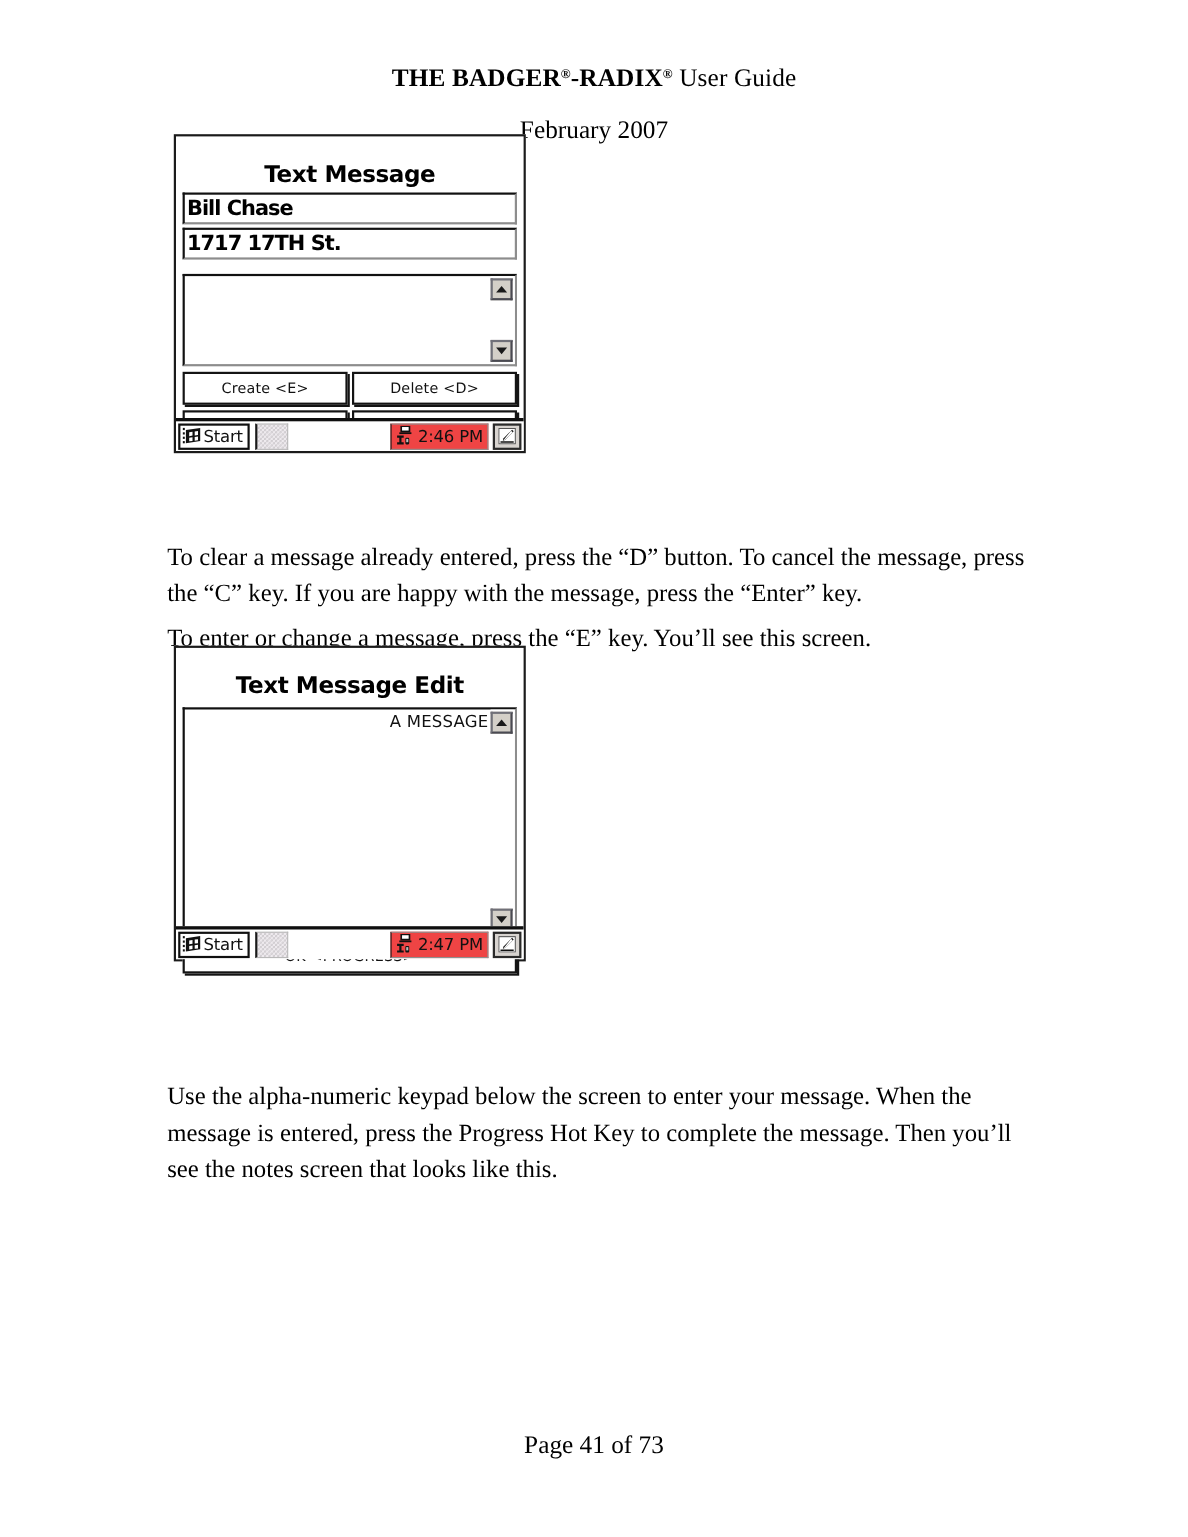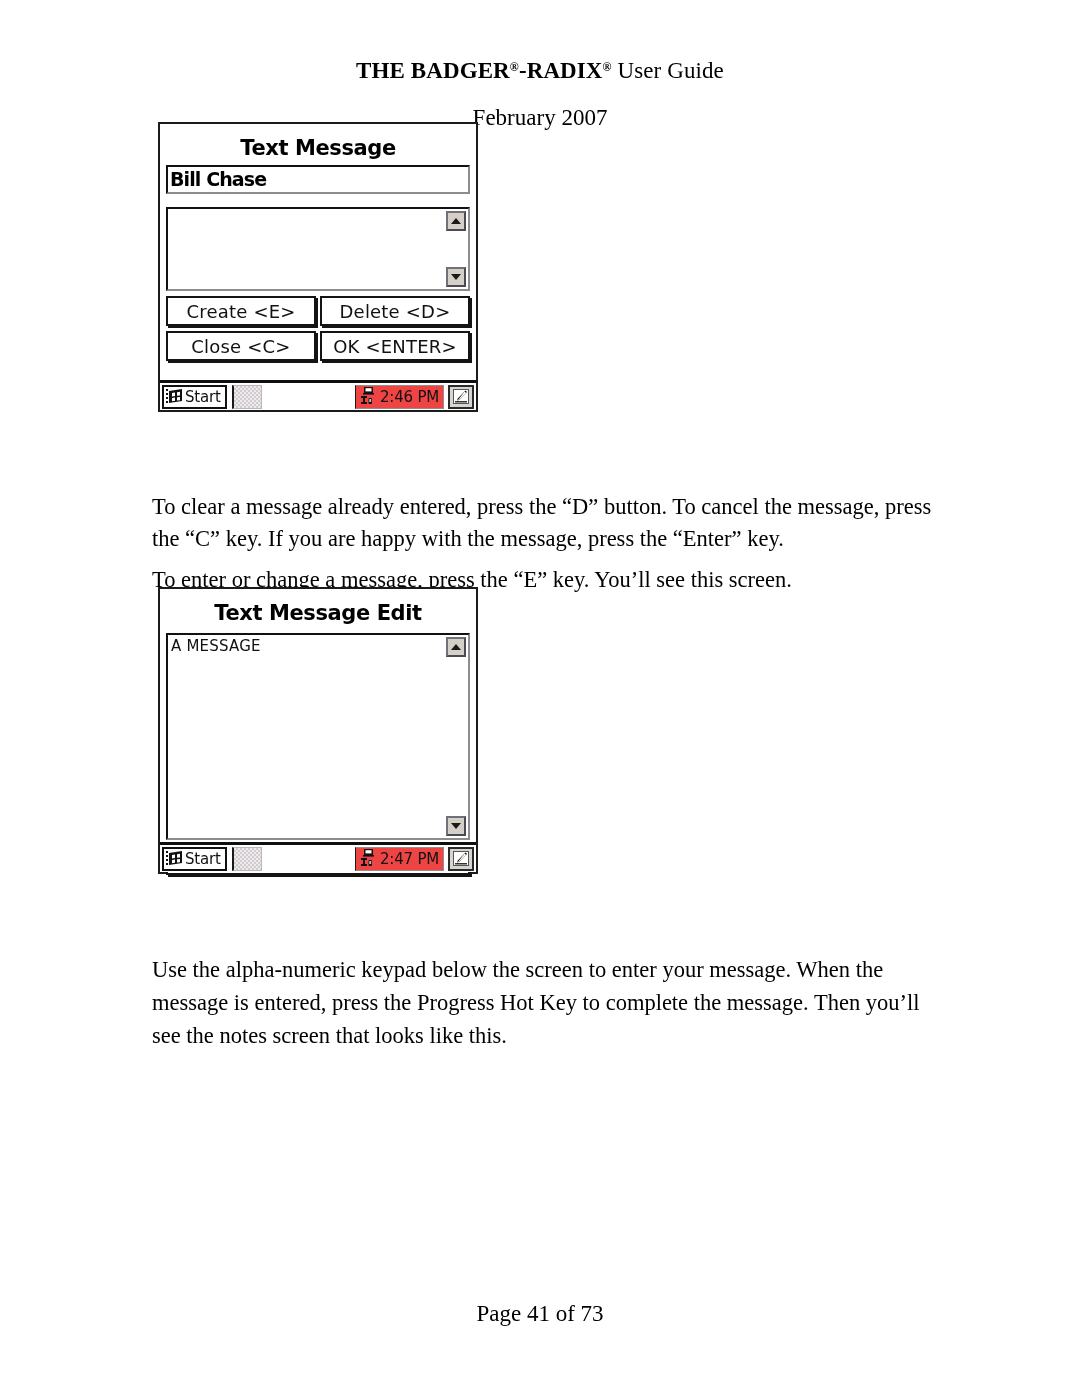--- a/index.html
+++ b/index.html
@@ -44,21 +44,21 @@
   .para {
     position: absolute;
     left: 152px;
     width: 790px;
     font-size: 22.5px;
     line-height: 1.46;
     text-align: left;
   }
   #para-1 { top: 468px; }
   #para-2 { top: 541px; }
-  #para-3 { top: 931px; margin-top: 23px; }
+  #para-3 { top: 958px; margin-top: 23px; }
 
   
   .page-footer {
     position: absolute;
     top: 1301px;
     left: 0;
     width: 1080px;
     text-align: center;
     font-size: 23px;
   }
@@ -72,27 +72,28 @@
     font-family: "DejaVu Sans", sans-serif;
   }
   #device-1 { left: 158px; top: 122px; width: 320px; height: 290px; }
   #device-2 { left: 158px; top: 587px; width: 320px; height: 287px; }
 
   .dev-title {
     text-align: center;
     font-weight: bold;
     font-size: 21px;
     letter-spacing: -0.4px;
-    padding: 12px 0 5px 0;
+    padding: 22px 0 5px 0;
     color: #000;
     font-family: "DejaVu Sans", sans-serif;
   }
 
   .dev-body {
     padding: 0 6px;
+    text-align: right;
   }
 
   
   .field {
     box-sizing: border-box;
     border: 2px solid #111111;
     border-right-color: #8d8d8d;
     border-bottom-color: #8d8d8d;
     background: #ffffff;
     height: 29px;
@@ -175,21 +176,21 @@
     box-sizing: border-box;
     flex: 1 1 0;
     height: 30px;
     background: #ffffff;
     border: 2px solid #141414;
     box-shadow: 2px 2px 0 0 #141414;
     display: flex;
     align-items: center;
     justify-content: center;
     font-family: "DejaVu Sans", sans-serif;
-    font-size: 18px;
+    font-size: 13px;
     letter-spacing: 0.2px;
     color: #111;
     white-space: nowrap;
   }
   .btn-wide { width: 100%; }
 
   
   .taskbar {
     position: absolute;
     left: 0;
@@ -278,20 +279,23 @@
 <div class="device" id="device-1">
 
   <div class="dev-title">Text Message</div>
 
   <div class="dev-body">
 
     <div class="field">
       <span class="field-text">Bill Chase</span>
     </div>
 
+    <div class="field">
+      <span class="field-text">1717 17TH St.</span>
+    </div>
 
     <div class="memo" id="memo-1">
       <div class="memo-text"></div>
       <div class="scrollbar">
         <div class="sb-btn">
           <span class="tri tri-up"></span>
         </div>
         <div class="sb-btn">
           <span class="tri tri-down"></span>
         </div>

